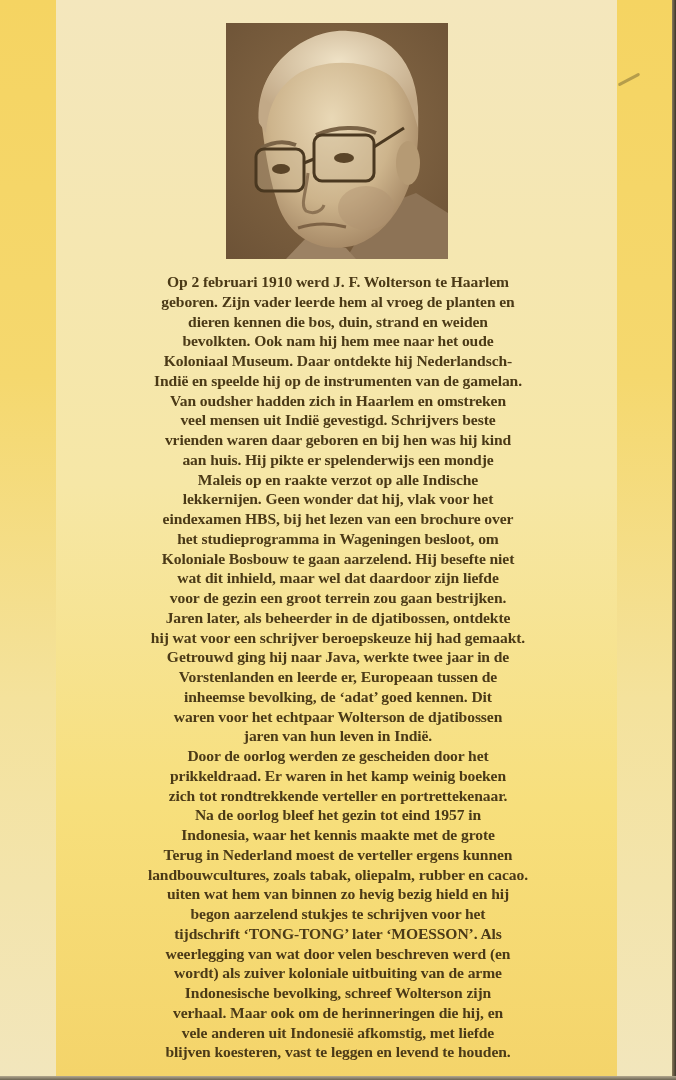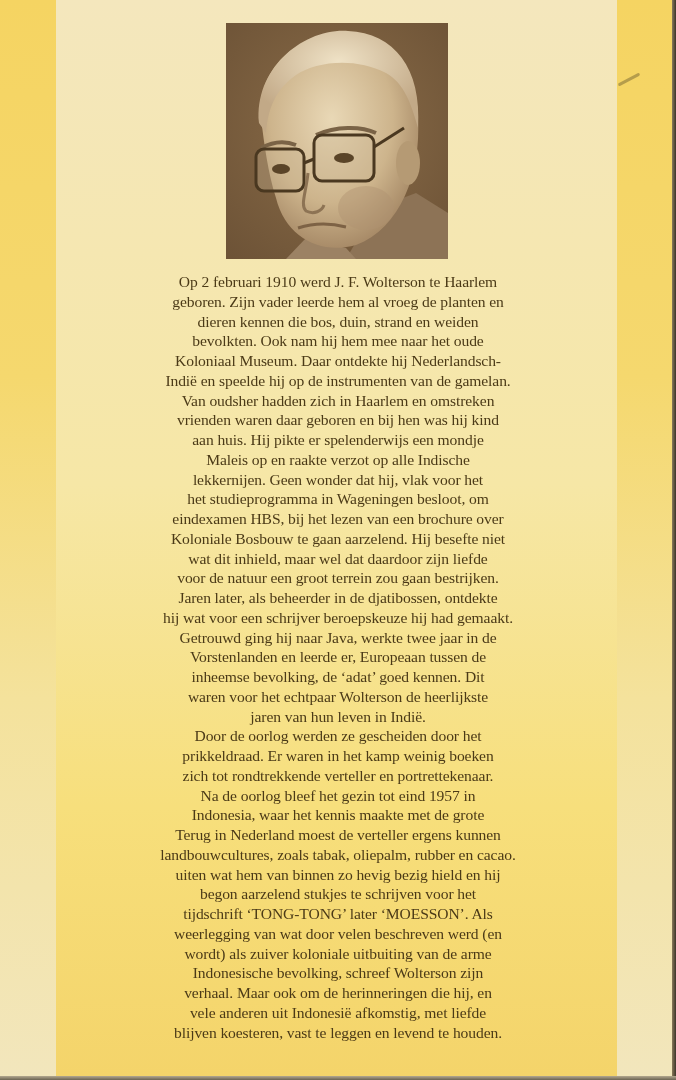--- a/index.html
+++ b/index.html
@@ -34,21 +34,21 @@
       position: absolute; left: 226px; top: 23px; width: 222px; height: 236px;
       overflow: hidden; background: #7b6040;
     }
     .photo svg { display: block; }
     .bio {
       position: absolute; left: 100px; top: 272px; width: 476px;
       text-align: center; color: #4b3a17;
       font-size: 15.6px; line-height: 19.75px;
       letter-spacing: -0.1px;
     }
-    .bio .line { display: block; white-space: nowrap; }
+    .bio .line { display: block; white-space: nowrap; font-weight: bold; }
   </style>
 </head>
 <body>
 
 <div class="cover"></div>
 <div class="band left"></div>
 <div class="band right"></div>
 <div class="scuff"></div>
 <div class="edge-right"></div>
 <div class="edge-bottom"></div>
@@ -101,35 +101,36 @@
 </div>
 
 <div class="bio">
   <span class="line">Op 2 februari 1910 werd J. F. Wolterson te Haarlem</span>
   <span class="line">geboren. Zijn vader leerde hem al vroeg de planten en</span>
   <span class="line">dieren kennen die bos, duin, strand en weiden</span>
   <span class="line">bevolkten. Ook nam hij hem mee naar het oude</span>
   <span class="line">Koloniaal Museum. Daar ontdekte hij Nederlandsch-</span>
   <span class="line">Indië en speelde hij op de instrumenten van de gamelan.</span>
   <span class="line">Van oudsher hadden zich in Haarlem en omstreken</span>
+  <span class="line">veel mensen uit Indië gevestigd. Schrijvers beste</span>
   <span class="line">vrienden waren daar geboren en bij hen was hij kind</span>
   <span class="line">aan huis. Hij pikte er spelenderwijs een mondje</span>
   <span class="line">Maleis op en raakte verzot op alle Indische</span>
   <span class="line">lekkernijen. Geen wonder dat hij, vlak voor het</span>
+  <span class="line">eindexamen HBS, bij het lezen van een brochure over</span>
   <span class="line">het studieprogramma in Wageningen besloot, om</span>
-  <span class="line">eindexamen HBS, bij het lezen van een brochure over</span>
   <span class="line">Koloniale Bosbouw te gaan aarzelend. Hij besefte niet</span>
   <span class="line">wat dit inhield, maar wel dat daardoor zijn liefde</span>
-  <span class="line">voor de natuur een groot terrein zou gaan bestrijken.</span>
+  <span class="line">voor de gezin een groot terrein zou gaan bestrijken.</span>
   <span class="line">Jaren later, als beheerder in de djatibossen, ontdekte</span>
   <span class="line">hij wat voor een schrijver beroepskeuze hij had gemaakt.</span>
   <span class="line">Getrouwd ging hij naar Java, werkte twee jaar in de</span>
   <span class="line">Vorstenlanden en leerde er, Europeaan tussen de</span>
   <span class="line">inheemse bevolking, de ‘adat’ goed kennen. Dit</span>
-  <span class="line">waren voor het echtpaar Wolterson de heerlijkste</span>
+  <span class="line">waren voor het echtpaar Wolterson de djatibossen</span>
   <span class="line">jaren van hun leven in Indië.</span>
   <span class="line">Door de oorlog werden ze gescheiden door het</span>
   <span class="line">prikkeldraad. Er waren in het kamp weinig boeken</span>
   <span class="line">zich tot rondtrekkende verteller en portrettekenaar.</span>
   <span class="line">Na de oorlog bleef het gezin tot eind 1957 in</span>
   <span class="line">Indonesia, waar het kennis maakte met de grote</span>
   <span class="line">Terug in Nederland moest de verteller ergens kunnen</span>
   <span class="line">landbouwcultures, zoals tabak, oliepalm, rubber en cacao.</span>
   <span class="line">uiten wat hem van binnen zo hevig bezig hield en hij</span>
   <span class="line">begon aarzelend stukjes te schrijven voor het</span>

